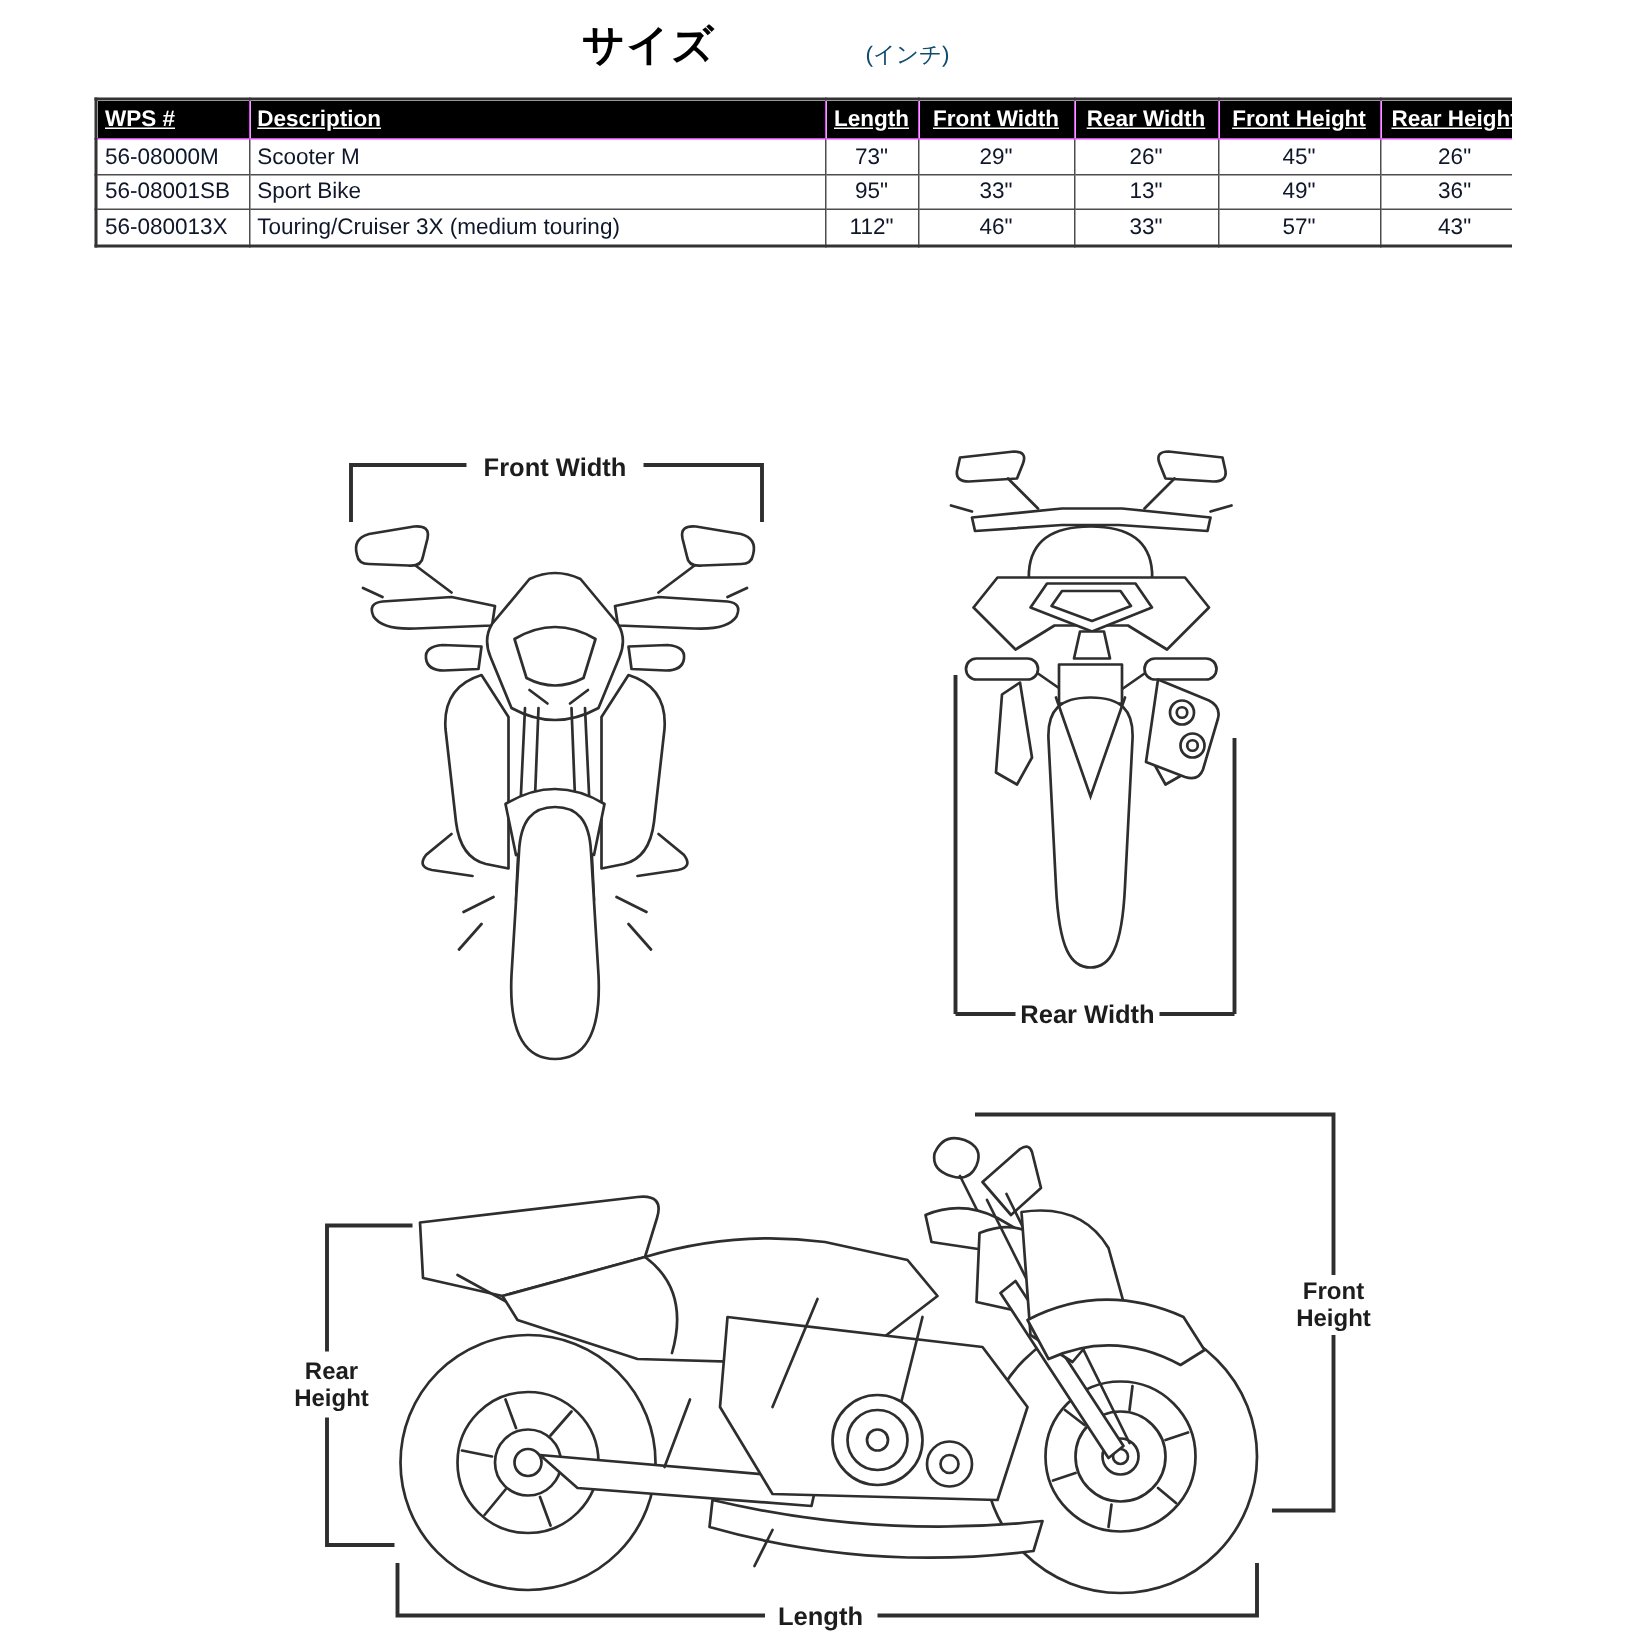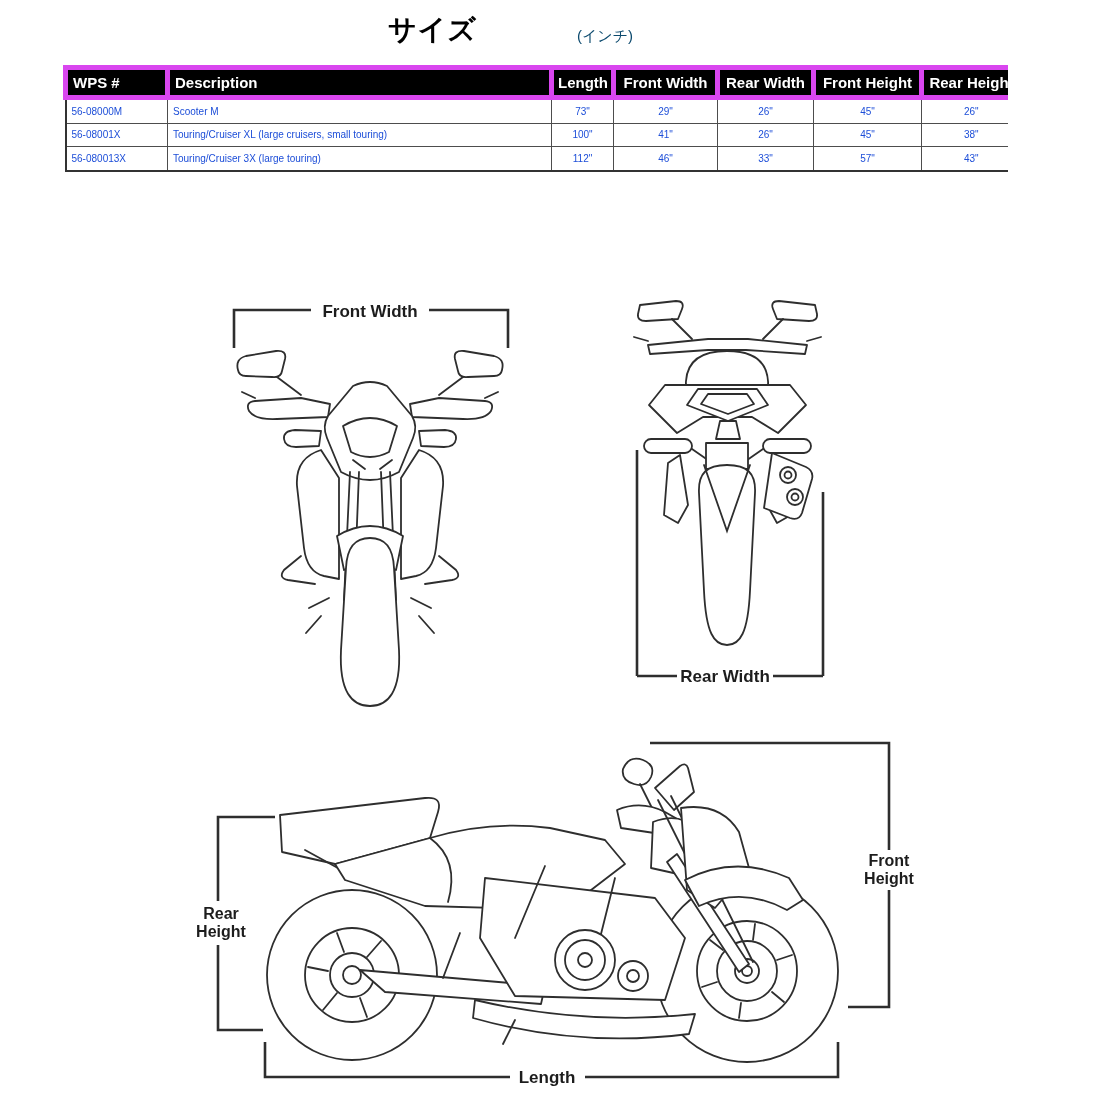--- a/index.html
+++ b/index.html
@@ -3,22 +3,22 @@
 <meta charset="utf-8">
 <style>
   html,body{margin:0;padding:0;background:#fff;}
   .page{position:relative;width:1008px;height:1100px;background:#fff;overflow:hidden;
         font-family:"Liberation Sans",sans-serif;color:#111;}
   .title{position:absolute;left:388px;top:11px;font-size:28px;font-weight:bold;letter-spacing:1px;color:#000;}
   .subtitle{position:absolute;left:577px;top:27px;font-size:15px;color:#0c4a6e;}
   table.size{position:absolute;left:63px;top:65px;width:956px;border-collapse:collapse;
              table-layout:fixed;border:2px solid #333;}
   table.size th{background:#000;color:#fff;font-size:15px;font-weight:bold;height:25px;
-                padding:0 4px;border:5px solid #d946ef;text-align:center;white-space:nowrap;overflow:hidden;}
-  table.size td{font-size:10px;color:#1d4ed8;height:22.6px;padding:0 4px;border:1px solid #4d4d4d;
+                padding:0 4px;border:1px solid #d946ef;text-align:center;white-space:nowrap;overflow:hidden;text-decoration:underline;}
+  table.size td{font-size:15px;color:#0f172a;height:22.6px;padding:0 4px;border:1px solid #4d4d4d;
                 text-align:center;white-space:nowrap;overflow:hidden;}
   table.size .al{text-align:left;padding-left:5px;}
   svg{position:absolute;}
   #front-view{left:225px;top:298px;}
   #rear-view{left:620px;top:293px;}
   #side-view{left:185px;top:738px;}
   .art{fill:#fff;stroke:#2e2e2e;stroke-width:1.8;stroke-linejoin:round;stroke-linecap:round;}
   .ln{fill:none;stroke:#2e2e2e;stroke-width:1.8;stroke-linecap:round;}
   .brk{fill:none;stroke:#2e2e2e;stroke-width:2.6;}
   .dim-label{font-family:"Liberation Sans",sans-serif;font-size:17px;font-weight:bold;fill:#1d1d1d;}
@@ -57,31 +57,31 @@
       <tr>
         <td class="al">56-08000M</td>
         <td class="al">Scooter M</td>
         <td>73"</td>
         <td>29"</td>
         <td>26"</td>
         <td>45"</td>
         <td>26"</td>
       </tr>
       <tr>
-        <td class="al">56-08001X</td>
-        <td class="al">Touring/Cruiser XL (large cruisers, small touring)</td>
-        <td>100"</td>
-        <td>41"</td>
-        <td>26"</td>
-        <td>45"</td>
-        <td>38"</td>
+        <td class="al">56-08001SB</td>
+        <td class="al">Sport Bike</td>
+        <td>95"</td>
+        <td>33"</td>
+        <td>13"</td>
+        <td>49"</td>
+        <td>36"</td>
       </tr>
       <tr>
         <td class="al">56-080013X</td>
-        <td class="al">Touring/Cruiser 3X (large touring)</td>
+        <td class="al">Touring/Cruiser 3X (medium touring)</td>
         <td>112"</td>
         <td>46"</td>
         <td>33"</td>
         <td>57"</td>
         <td>43"</td>
       </tr>
     </tbody>
   </table>
 
   <svg id="front-view" width="290" height="415" viewBox="0 0 290 415">

